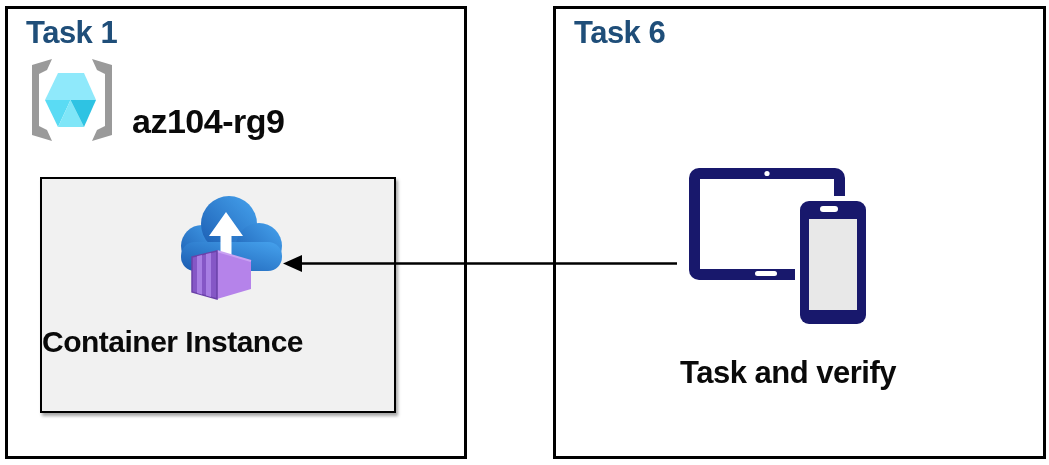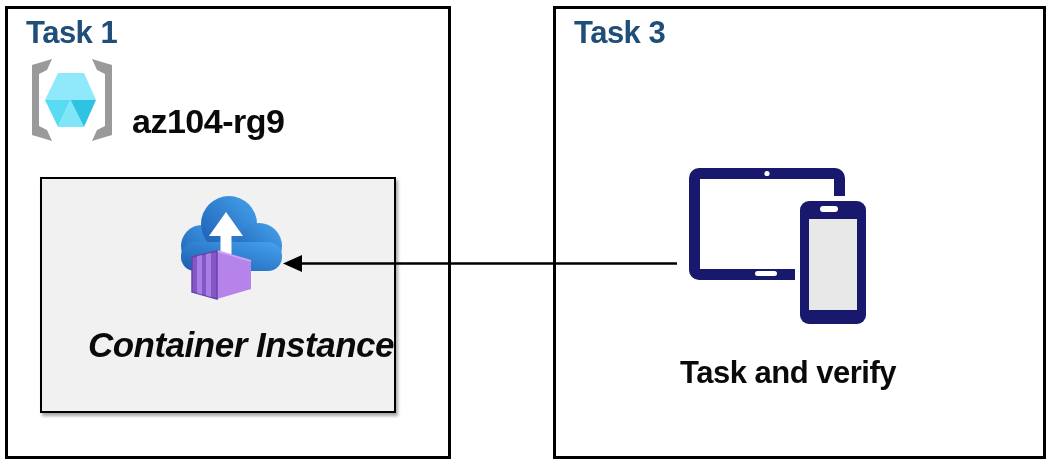--- a/index.html
+++ b/index.html
@@ -4,21 +4,21 @@
 <style>
   html,body{margin:0;padding:0;background:#ffffff;}
   .canvas{
     position:relative;width:1049px;height:465px;background:#ffffff;overflow:hidden;
     font-family:"Liberation Sans", sans-serif;
   }
   .task-box{
     position:absolute;top:6px;height:447px;background:#ffffff;
     border:3px solid var(--border-black);
   }
-  .task1{left:5px;width:440px;}
+  .task1{left:5px;width:440px;padding-left:16px;}
   .task2{left:553px;width:487px;}
   .task-title{
     position:absolute;left:18px;top:8px;
     font-size:31px;font-weight:700;color:var(--title-blue);
     letter-spacing:-0.5px;line-height:1;
   }
   .rg-row{
     position:absolute;left:20px;top:50px;
     display:flex;align-items:flex-end;gap:16px;
   }
@@ -26,22 +26,22 @@
     font-size:34px;font-weight:700;color:var(--label-black);
     letter-spacing:-0.5px;
   }
   .ci-box{
     position:absolute;left:32px;top:168px;width:352px;height:232px;
     background:var(--box-bg);border:2px solid var(--border-black);
     box-shadow:2px 3px 3px rgba(0,0,0,0.35);
   }
   .ci-icon{position:absolute;left:131px;top:10px;}
   .ci-label{
-    position:absolute;left:0;top:146px;width:100%;text-align:right;
-    font-size:35px;font-weight:700;color:var(--label-black);letter-spacing:-0.5px;font-style:italic;
+    position:absolute;left:0;top:146px;width:100%;text-align:left;
+    font-size:30px;font-weight:700;color:var(--label-black);letter-spacing:-0.5px;
   }
   .devices-icon{position:absolute;left:128px;top:154px;}
   .devices-label{
     position:absolute;left:0;top:346px;width:464px;text-align:center;
     font-size:31px;font-weight:700;color:var(--label-black);letter-spacing:-0.5px;
   }
   .arrow-layer{
     position:absolute;left:0;top:0;width:1049px;height:465px;
     pointer-events:none;z-index:5;
   }
@@ -90,21 +90,21 @@
           <polygon points="19,68 44,62 44,110 19,103" fill="var(--container-front)" stroke="#6A41A8" stroke-width="1.5"></polygon>
           <polygon points="24,67.3 29,66.1 29,105.4 24,104" fill="var(--container-stripe)"></polygon>
           <polygon points="33,65.1 38,63.9 38,107.9 33,106.5" fill="var(--container-stripe)"></polygon>
         </g>
       </svg>
       <div class="ci-label">Container Instance</div>
     </div>
   </div>
 
   <div class="task-box task2">
-    <div class="task-title">Task 3</div>
+    <div class="task-title">Task 6</div>
 
     <svg class="devices-icon" width="195" height="172" viewBox="0 0 195 172">
       <g>
         <rect class="navy" x="5" y="5" width="156" height="112" rx="10"></rect>
         <rect x="16" y="16" width="134" height="90" fill="#ffffff"></rect>
         <circle cx="83" cy="10.5" r="2.6" fill="#ffffff"></circle>
         <rect x="71" y="108" width="22" height="5" rx="2.5" fill="#ffffff"></rect>
       </g>
       <g>
         <rect x="111" y="33" width="76" height="133" rx="12" fill="#ffffff"></rect>

